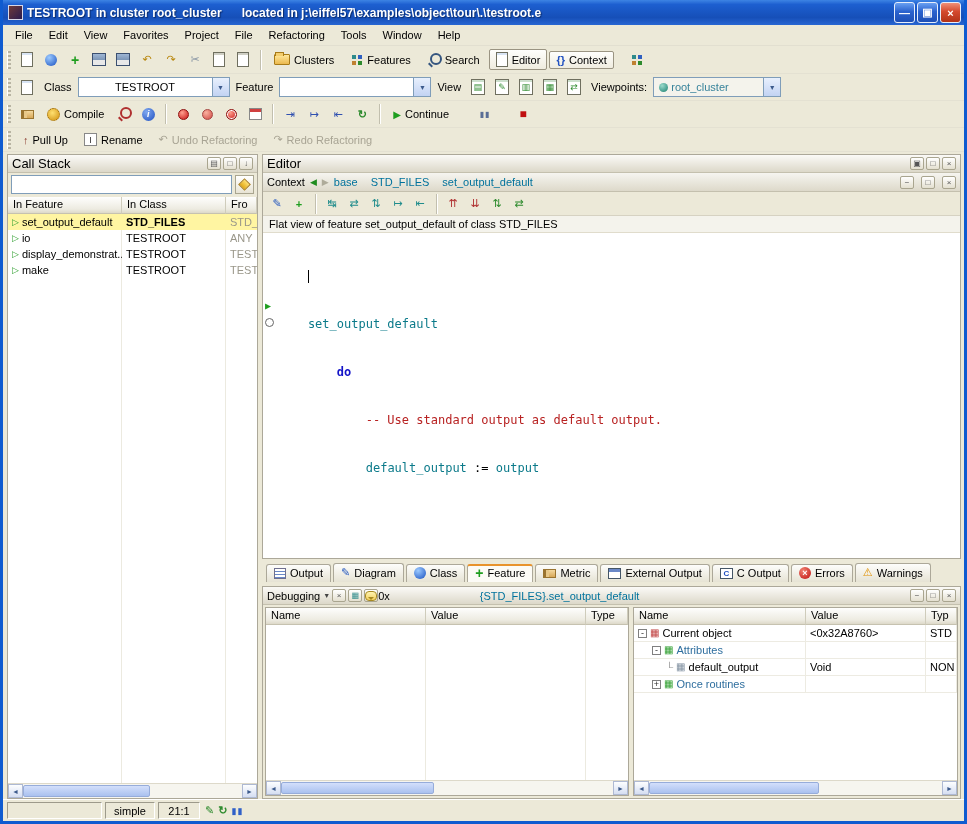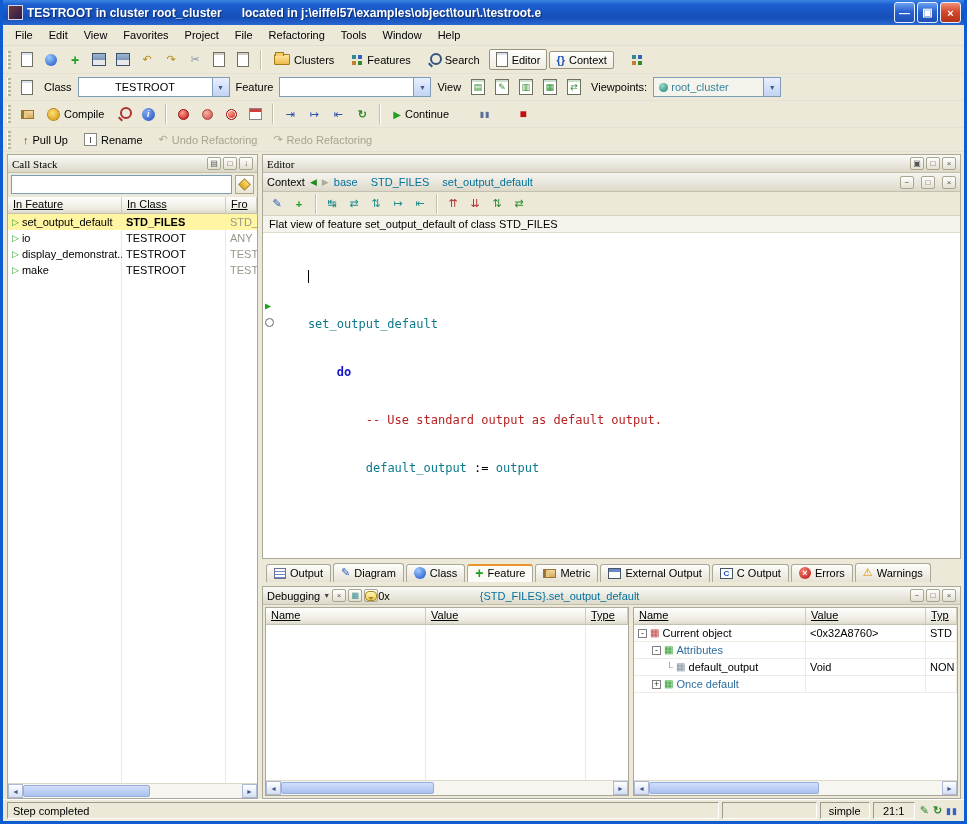--- a/index.html
+++ b/index.html
@@ -83,36 +83,36 @@
                   display:flex; align-items:center; justify-content:center; background:linear-gradient(#E8F0FD,#C2D3F3); }
   .combo.dim { background:#F4F3EC; }
   .combo.dim .ctxt { color:#37839B; }
   .lbl { padding:0 4px; white-space:nowrap; }
 
   
   .main { flex:1; display:flex; min-height:0; padding:2px 3px 0 4px; gap:0; }
 
   .panel-header { height:18px; flex:0 0 18px; display:flex; align-items:center; padding:0 4px;
                   background:linear-gradient(#FBFAF7,#DCD8C9); border-bottom:1px solid #C4C0AE; }
-  .ph-title { font-size:11px;font-family:Liberation Serif, serif; }
+  .ph-title { font-size:13px; }
   .ph-sp { flex:1; }
   .ph-btn { width:14px; height:13px; margin-left:2px; border:1px solid #A9A58F; border-radius:2px; color:#555;
             background:linear-gradient(#FFFFFF,#E4E0D0); font-size:8px; display:flex; align-items:center; justify-content:center; }
 
   
   .left-panel { width:251px; flex:0 0 251px; display:flex; flex-direction:column; border:1px solid #ACA899; background:#fff; }
   .cs-status { padding:3px 4px 2px; background:#ECE9D8; }
   .cs-status .st-label { color:#1F4E9C; }
   .cs-input-row { display:flex; gap:3px; padding:2px 3px 3px; background:#ECE9D8; align-items:center; }
   .cs-input { flex:1; height:19px; border:1px solid #7F9DB9; font:11px "Liberation Sans",sans-serif; padding:0 3px; }
   .cs-excl-btn { width:19px; height:19px; border:1px solid #A9A58F; background:linear-gradient(#FFFFFF,#E8E4D4);
                  display:flex; align-items:center; justify-content:center; }
   .grid-header { display:flex; height:17px; flex:0 0 17px; }
   .gh { background:linear-gradient(#FEFEFD,#EDEBE1 75%,#DDD9C9); border-right:1px solid #CFCCBB; border-bottom:1px solid #C6C2B0;
-        padding:1px 5px; white-space:nowrap; overflow:hidden;text-decoration:underline; }
+        padding:1px 5px; white-space:nowrap; overflow:hidden; }
   .cs-body { flex:1; position:relative; overflow:hidden; background:#fff; }
   .colline { position:absolute; top:0; bottom:0; width:1px; background:#ECEAE0; }
   .cs-row { display:flex; height:16px; align-items:center; position:relative; }
   .cs-row.sel { background:#FFF5A2; }
   .cell { padding:0 4px; white-space:nowrap; overflow:hidden; }
   .c-feat { width:114px; flex:0 0 114px; display:flex; align-items:center; gap:3px; }
   .c-class { width:104px; flex:0 0 104px; }
   .c-from { flex:1; color:#9A978A; }
   .row-arrow { color:#2E9E2E; font-size:9px; }
 
@@ -614,42 +614,41 @@
                   <span class="grid-ico gi-gray">▦</span>
                   <span>default_output</span>
                 </div>
                 <div class="o-val">Void</div>
                 <div class="o-type">NON</div>
               </div>
               <div class="obj-row">
                 <div class="o-name" style="padding-left:18px">
                   <span class="expander">+</span>
                   <span class="grid-ico gi-green">▦</span>
-                  <span class="teal-label">Once default</span>
+                  <span class="teal-label">Once routines</span>
                 </div>
                 <div class="o-val"></div>
                 <div class="o-type"></div>
               </div>
             </div>
             <div class="hscroll">
               <span class="scroll-btn">◄</span>
               <span class="scroll-track">
                   <span class="scroll-thumb" style="left:0;width:58%"></span>
                 </span>
               <span class="scroll-btn">►</span>
             </div>
           </div>
         </div>
       </div>
 
     </div>
   </div>
 
   <div class="statusbar">
-    <span class="sb-field sb-msg">Step completed</span>
     <span class="sb-field sb-empty"></span>
     <span class="sb-field sb-mode">simple</span>
     <span class="sb-field sb-pos">21:1</span>
     <span class="sb-icons">
       <span class="sb-ico" style="color:#2E8B2E">✎</span>
       <span class="sb-ico" style="color:#2E8B2E;font-weight:bold">↻</span>
       <span class="sb-ico" style="color:#3060C8;font-size:9px;letter-spacing:1px">▮▮</span>
     </span>
   </div>
 </div>

